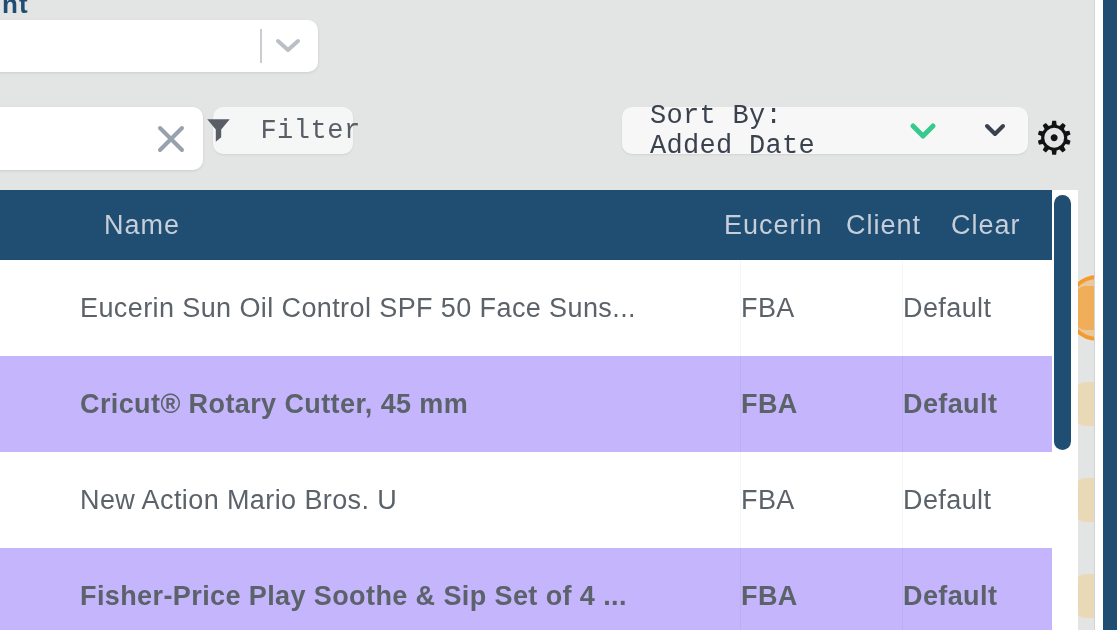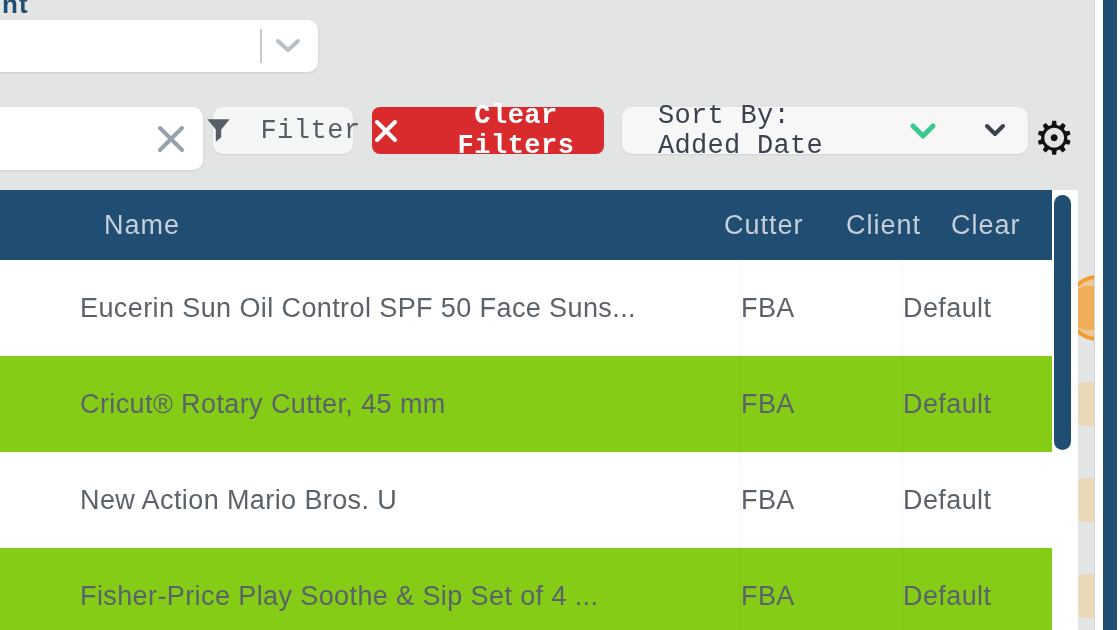--- a/index.html
+++ b/index.html
@@ -32,33 +32,33 @@
   .btn { position:absolute; top:107px; height:47px; border:none; border-radius:10px;
          display:flex; align-items:center; justify-content:center; gap:28px;
          font-family:Liberation Mono, monospace; cursor:pointer; }
   .btn-filter { left:213px; width:140px; background:#f5f6f6; box-shadow:0 1px 2px rgba(0,0,0,0.08);
                 color:#575e66; font-size:27px; letter-spacing:0.5px; }
   .btn-clear  { left:372px; width:232px; background:#d92b2e; border-radius:8px;
                 color:#ffffff; font-size:27px; font-weight:600; letter-spacing:0.5px; }
   .btn-sort   { left:622px; width:406px; background:#f7f7f7; box-shadow:0 1px 2px rgba(0,0,0,0.08);
                 color:#39424e; font-size:27px; letter-spacing:0.3px; justify-content:flex-start;
                 padding:0 22px 0 28px; }
-  .btn-sort .sort-label { flex:1; text-align:left;margin-left:8px; }
+  .btn-sort .sort-label { flex:1; text-align:left; }
   .gear { position:absolute; left:1032px; top:106px; width:44px; height:64px;
           font-family:"DejaVu Sans", sans-serif; font-size:46px; line-height:64px; color:#101214;
           text-align:center; cursor:pointer; }
 
   
   .table { position:absolute; left:0; top:190px; width:1052px; height:440px; background:#ffffff; }
   .thead { display:grid; grid-template-columns:700px 122px 105px auto; height:70px;
            background:#1f4e72; align-items:center; color:#c6cfd9; font-size:27px; letter-spacing:1px;padding-left:24px; }
   .thead .th-name { padding-left:80px; }
   .trow { display:grid; grid-template-columns:700px 122px 126px 100px; height:96px; align-items:center;
           color:#5b6269; font-size:27px; letter-spacing:0.4px; background:#ffffff;gap:40px; }
-  .trow.alt { background:#84cc16; }
+  .trow.alt { background:#c4b5fd;font-weight:bold; }
   .trow .td-name { padding-left:80px; white-space:nowrap; overflow:hidden; }
   .trow .td-source, .trow .td-client { border-left:1px solid rgba(0,0,0,0.035); align-self:stretch;
           display:flex; align-items:center; }
   .td-action { position:relative; height:96px; display:flex; align-items:center; }
   .kebab { position:relative; margin-left:8px; width:44px; height:44px; border-radius:9px;
            background:#e9d9b6; border:none; display:flex; flex-direction:column; gap:5px;
            align-items:center; justify-content:center; cursor:pointer; }
   .kebab .dot { width:4.5px; height:4.5px; border-radius:50%; background:#4e545b; }
   .kebab.hl { background:#eeb877; }
   .click-ring { position:absolute; left:-3px; top:15px; width:66px; height:66px; border-radius:50%;
@@ -98,50 +98,41 @@
 
   <button class="btn btn-filter">
     <span>
       <svg width="27" height="27" viewBox="0 0 24 24">
         <path d="M2 2h20l-7.6 9.2V18l-4.8 4V11.2z" fill="#575e66"></path>
       </svg>
     </span>
     <span>Filter</span>
   </button>
 
-  <button class="btn btn-clear">
-    <span>
-      <svg width="28" height="28" viewBox="0 0 28 28">
-        <line x1="5" y1="5" x2="23" y2="23" stroke="#ffffff" stroke-width="4" stroke-linecap="round"></line>
-        <line x1="23" y1="5" x2="5" y2="23" stroke="#ffffff" stroke-width="4" stroke-linecap="round"></line>
-      </svg>
-    </span>
-    <span>Clear Filters</span>
-  </button>
 
   <button class="btn btn-sort">
     <span class="sort-label">Sort By: Added Date</span>
     <span style="margin-right:18px;">
       <svg width="30" height="20" viewBox="0 0 30 20">
         <polyline points="5,5 15,15 25,5" fill="none" stroke="#38c98f" stroke-width="5" stroke-linecap="round" stroke-linejoin="round"></polyline>
       </svg>
     </span>
     <span>
       <svg width="22" height="15" viewBox="0 0 22 15">
         <polyline points="3,3 11,11 19,3" fill="none" stroke="#39424e" stroke-width="4" stroke-linecap="round" stroke-linejoin="round"></polyline>
       </svg>
     </span>
   </button>
 
   <span class="gear">⚙</span>
 
   <div class="table">
     <div class="thead">
       <span class="th-name">Name</span>
-      <span class="th-source">Cutter</span>
+      <span class="th-source">Eucerin</span>
       <span class="th-client">Client</span>
       <span class="th-action">Clear</span>
     </div>
 
     <div class="trow">
       <span class="td-name">Eucerin Sun Oil Control SPF 50 Face Suns...</span>
       <span class="td-source">FBA</span>
       <span class="td-client">Default</span>
       <span class="td-action">
         <button class="kebab hl">

